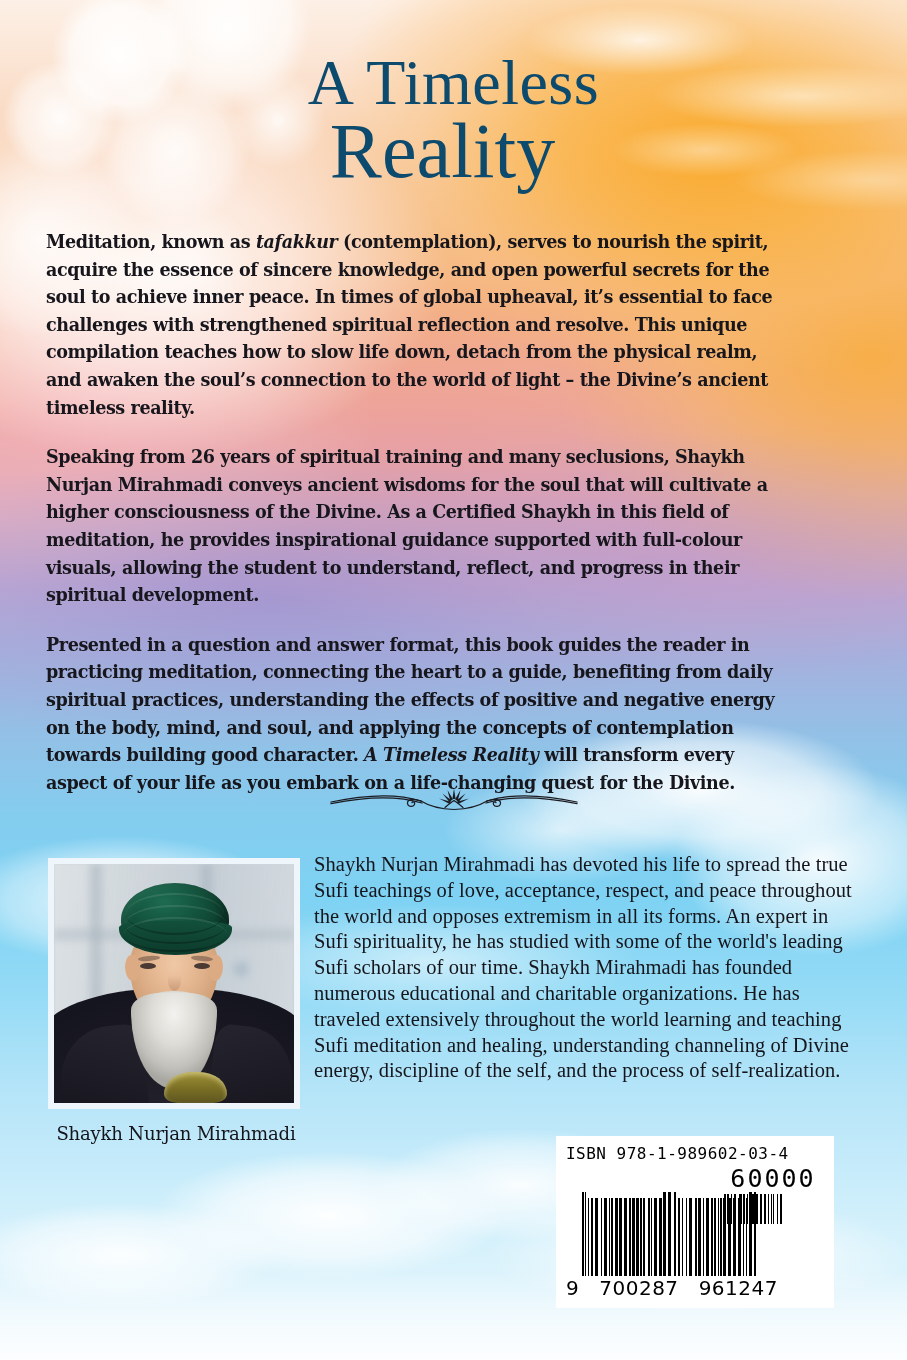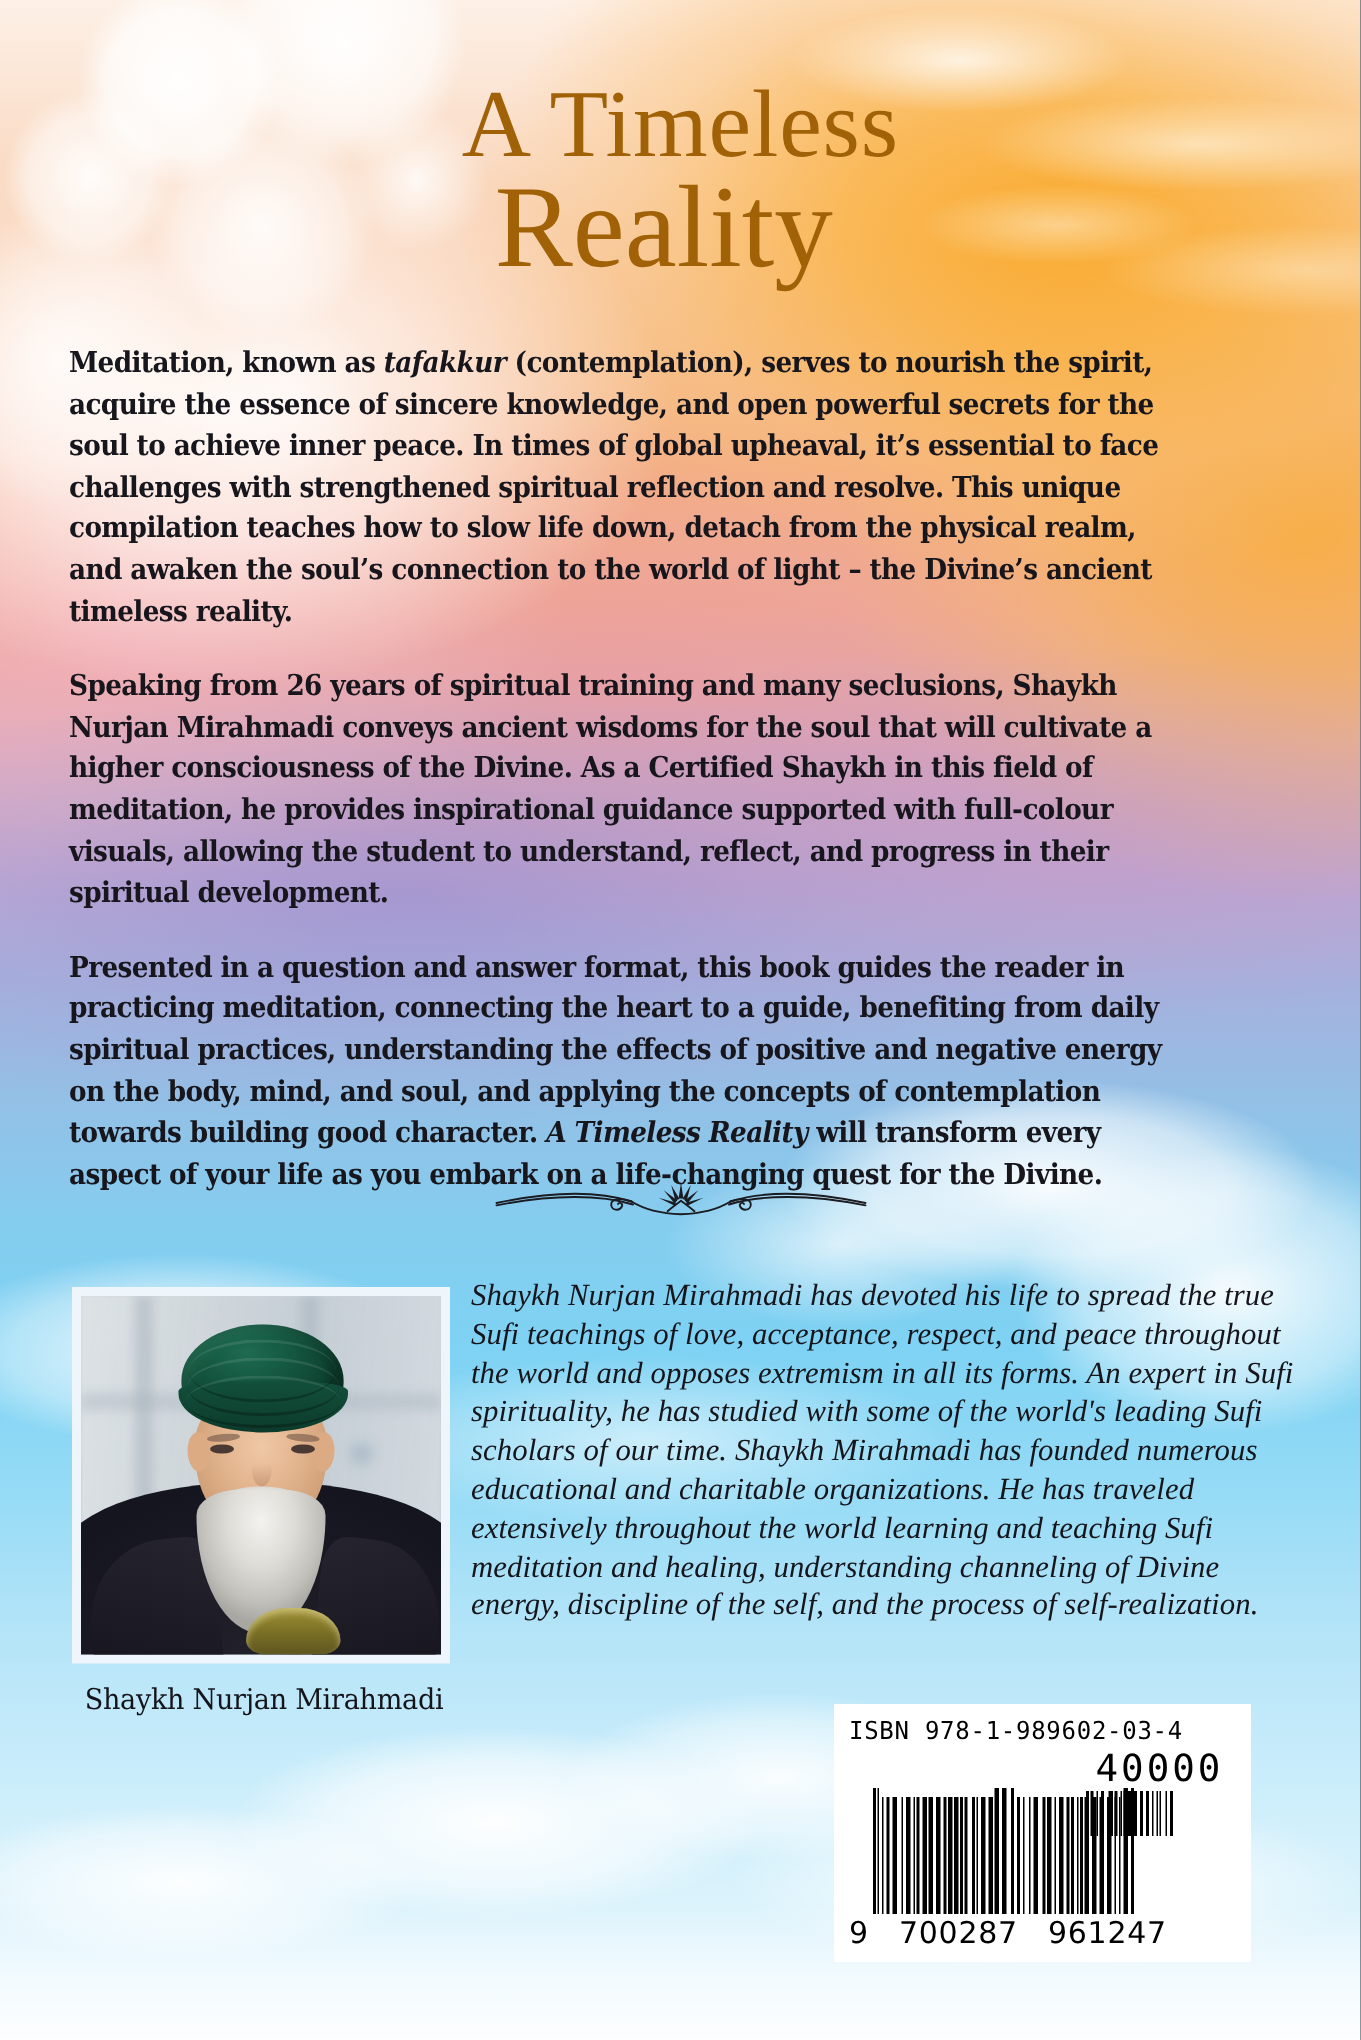--- a/index.html
+++ b/index.html
@@ -98,21 +98,21 @@
       linear-gradient(180deg, rgba(255,255,255,0) 1270px, rgba(255,255,255,0.55) 1320px, rgba(255,255,255,0.85) 1360px);
   }
 
   
   #title-block {
     position: absolute;
     left: 0; right: 0;
     top: 54px;
     text-align: center;
     line-height: 0.92;
-    color: #a16207;
+    color: #0c4a6e;
   }
   #title-line-1 {
     display: block;
     font-size: 64px;
     letter-spacing: 0.5px;
   }
   #title-line-2 {
     display: block;
     font-size: 78px;
     margin-top: 2px;
@@ -285,21 +285,21 @@
     position: absolute;
     left: 314px;
     top: 852px;
     width: 550px;
     color: #15151b;
     font-family: "Liberation Serif", serif;
     font-size: 20.5px;
     line-height: 25.8px;
     letter-spacing: 0.05px;
   }
-  #author-bio p { margin: 0; font-style: italic; }
+  #author-bio p { margin: 0; }
 
   
   #barcode-box {
     position: absolute;
     left: 556px;
     top: 1136px;
     width: 278px;
     height: 172px;
     background: #ffffff;
     box-sizing: border-box;
@@ -431,21 +431,21 @@
   <div id="author-caption">Shaykh Nurjan Mirahmadi</div>
 
   <div id="author-bio">
     <p>Shaykh Nurjan Mirahmadi has devoted his life to spread the true Sufi teachings of love, acceptance, respect, and peace throughout the world and opposes extremism in all its forms. An expert in Sufi spirituality, he has studied with some of the world's leading Sufi scholars of our time. Shaykh Mirahmadi has founded numerous educational and charitable organizations. He has traveled extensively throughout the world learning and teaching Sufi meditation and healing, understanding channeling of Divine energy, discipline of the self, and the process of self-realization.</p>
   </div>
 
   <div id="barcode-box">
     <div id="isbn-line">ISBN 978-1-989602-03-4</div>
 
     <div id="addon-row">
-      <div id="addon-digits">40000</div>
+      <div id="addon-digits">60000</div>
       <div id="addon-bars" class="bars">
           <span style="width:2px;height:100%;margin-right:1px;"></span>
           <span style="width:2px;height:100%;margin-right:2px;"></span>
           <span style="width:1px;height:100%;margin-right:2px;"></span>
           <span style="width:2px;height:100%;margin-right:3px;"></span>
           <span style="width:3px;height:100%;margin-right:1px;"></span>
           <span style="width:2px;height:100%;margin-right:2px;"></span>
           <span style="width:1px;height:100%;margin-right:1px;"></span>
           <span style="width:2px;height:100%;margin-right:1px;"></span>
           <span style="width:3px;height:100%;margin-right:1px;"></span>

